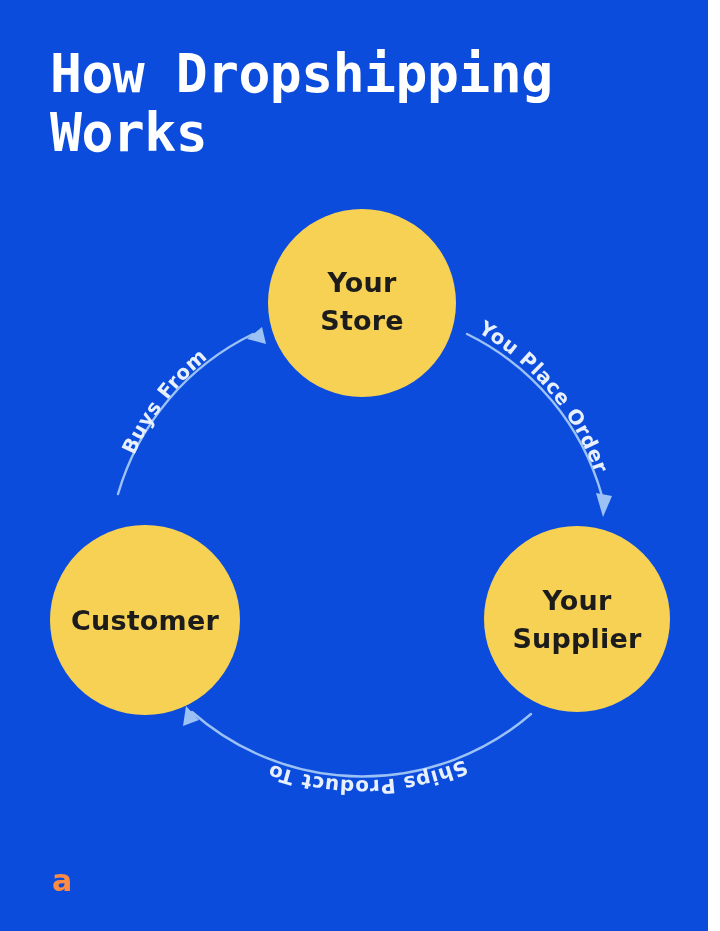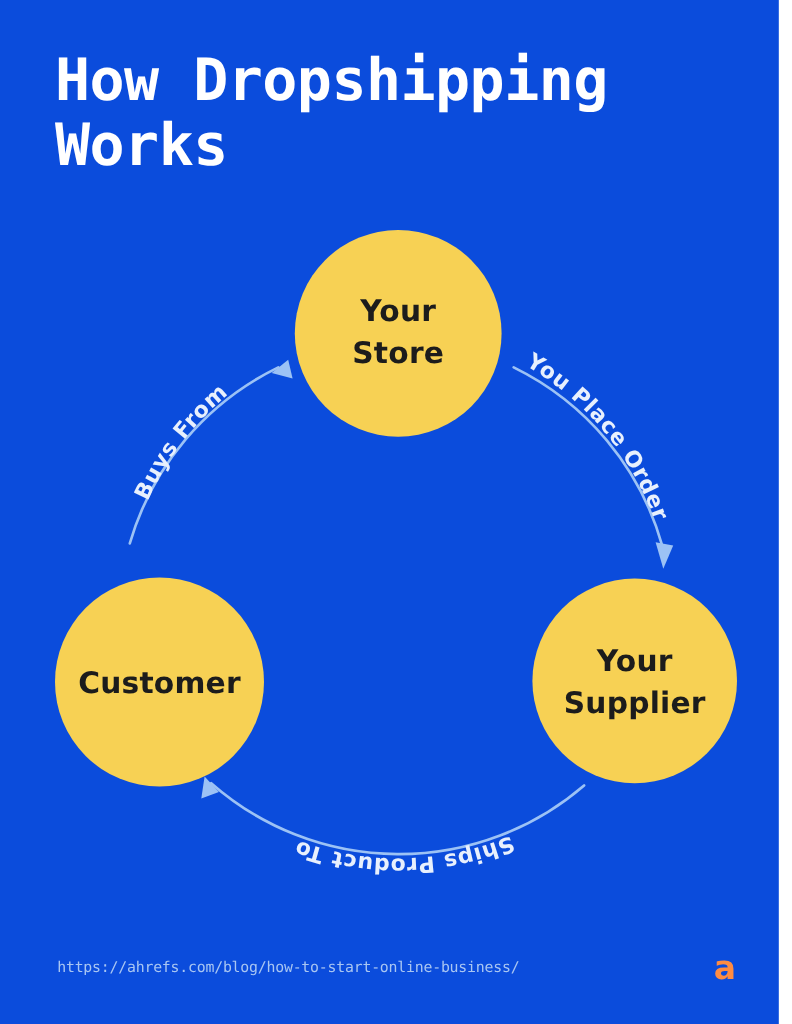--- a/index.html
+++ b/index.html
@@ -168,19 +168,18 @@
       </g>
 
       <g>
         <circle class="node-circle" cx="145" cy="620" r="95"></circle>
         <text class="node-label" x="145" y="630">Customer</text>
       </g>
     </svg>
   </div>
 
   <div class="footer">
-    <span class="footer-url">https://ahrefs.com/blog/how-to-start-online-business/</span>
     <span class="logo">
       <span class="logo-a">a</span>
     </span>
   </div>
 
 </div>
 
 </body></html>

